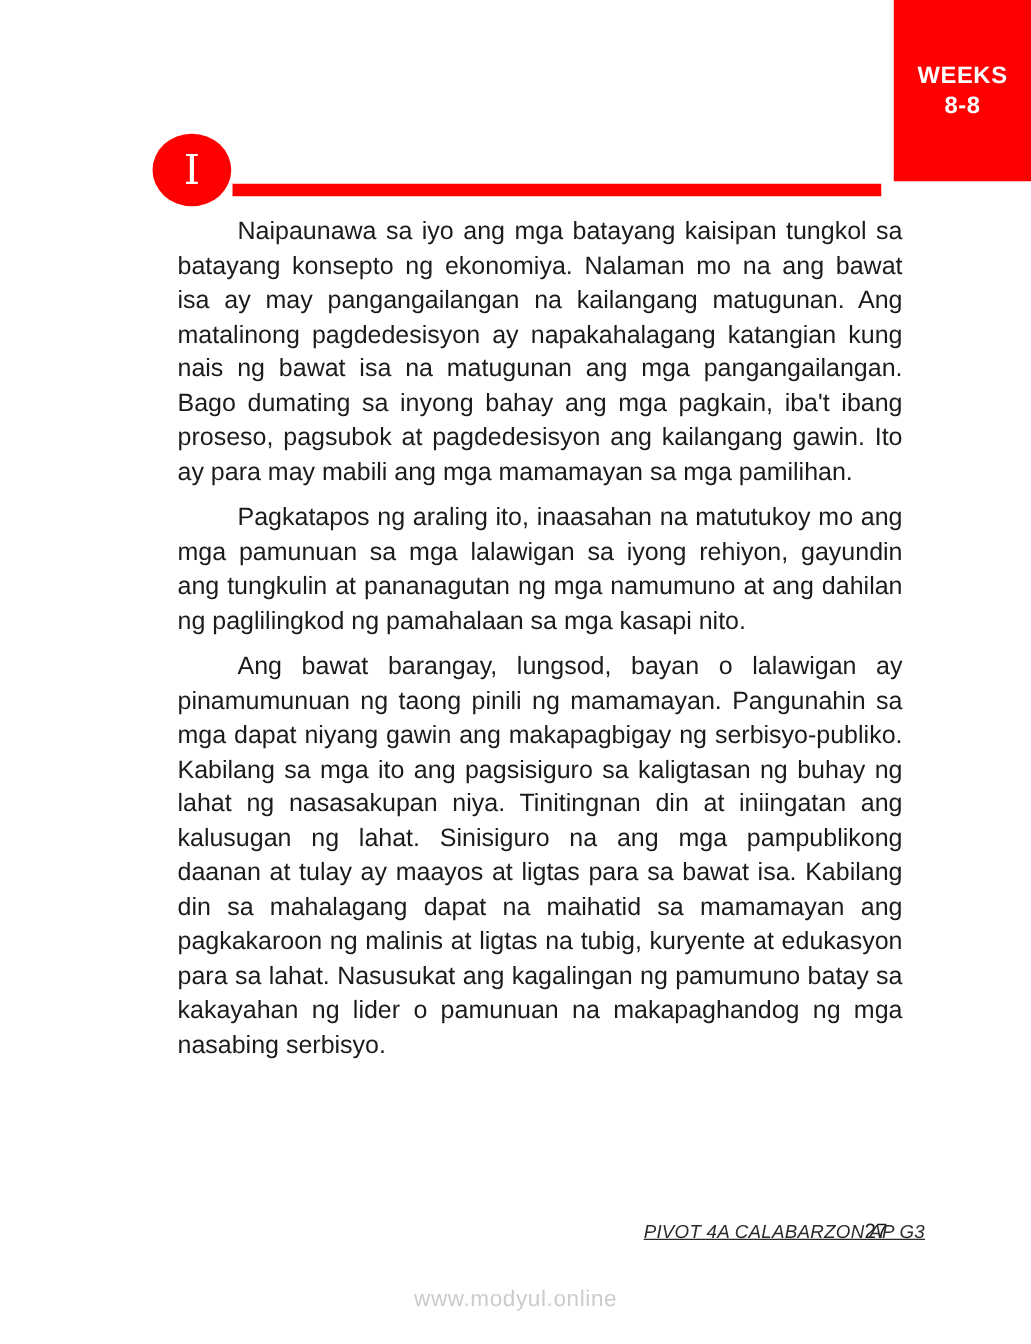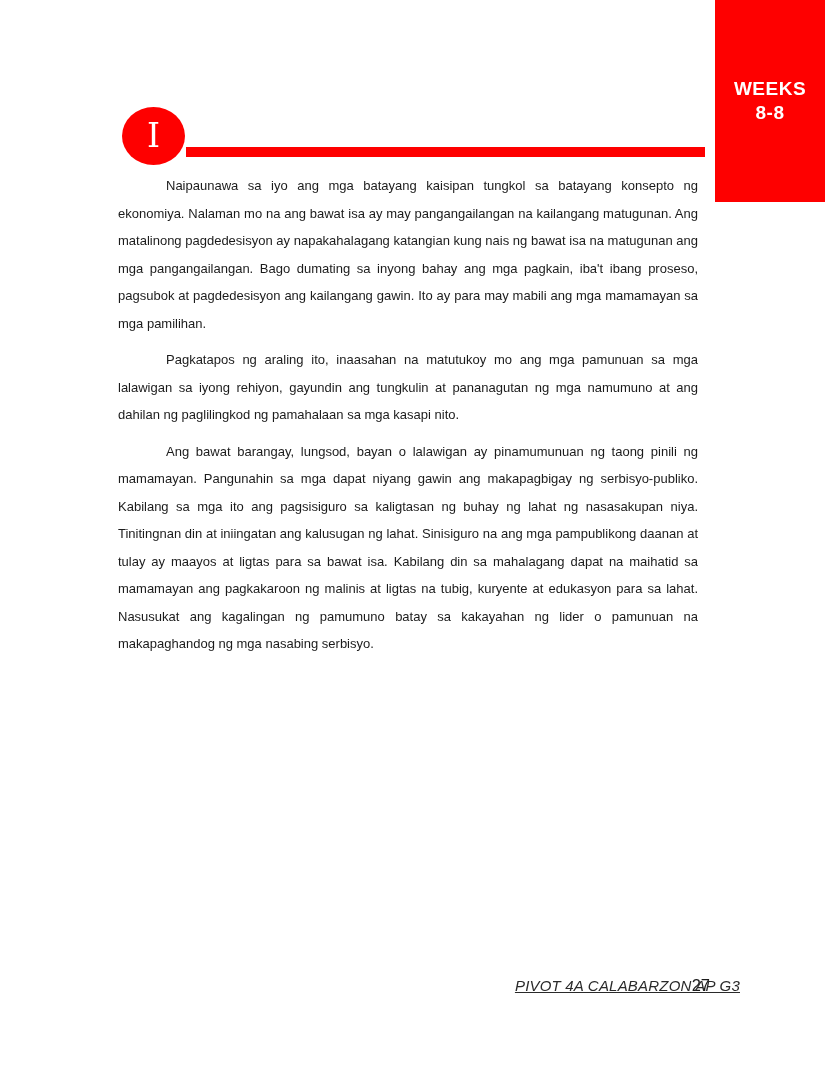--- a/index.html
+++ b/index.html
@@ -7,21 +7,21 @@
     width: 825px; height: 1075px;
     background: #ffffff;
     font-family: "Liberation Sans", sans-serif;
     position: relative;
     overflow: hidden;
   }
   .page { position: absolute; inset: 0; }
 
   
   .weeks-badge {
-    position: absolute; left: 715px; top: 0; width: 110px; height: 202px;
+    position: absolute; left: 715px; top: 0; width: 110px; height: 145px;
     background: #fe0000; color: #ffffff;
     display: flex; flex-direction: column; align-items: center; justify-content: center;
     font-weight: 700; font-size: 19px; line-height: 1.25; letter-spacing: 0.5px;
     text-align: right;
   }
 
   
   .title {
     position: absolute; left: 125px; top: 62px; width: 585px;
     margin: 0; text-align: center;
@@ -44,22 +44,22 @@
     color: #ffffff; font-family: "DejaVu Serif", serif;
     font-size: 33px; line-height: 1; transform: translateY(-1px);
   }
   .title-rule {
     position: absolute; left: 186px; top: 147px; width: 519px; height: 10px;
     background: #fe0000;
   }
 
   
   .content {
-    position: absolute; left: 118px; top: 172px; width: 580px;
-    font-size: 13px; line-height: 27.5px; color: #1b1b1b;
+    position: absolute; left: 142px; top: 172px; width: 580px;
+    font-size: 20px; line-height: 27.5px; color: #1b1b1b;
     text-align: justify;
   }
   .content p { margin: 0 0 9px 0; text-indent: 48px; }
 
   
   .page-number {
     position: absolute; left: 130px; top: 976px; width: 580px;
     text-align: right; font-size: 16.5px; color: #1b1b1b;
   }
   .edition {
@@ -91,14 +91,15 @@
   <div class="title-rule"></div>
 
   <div class="content">
     <p>Naipaunawa sa iyo ang mga batayang kaisipan tungkol sa batayang konsepto ng ekonomiya. Nalaman mo na ang bawat isa ay may pangangailangan na kailangang matugunan. Ang matalinong pagdedesisyon ay napakahalagang katangian kung nais ng bawat isa na matugunan ang mga pangangailangan. Bago dumating sa inyong bahay ang mga pagkain, iba't ibang proseso, pagsubok at pagdedesisyon ang kailangang gawin. Ito ay para may mabili ang mga mamamayan sa mga pamilihan.</p>
     <p>Pagkatapos ng araling ito, inaasahan na matutukoy mo ang mga pamunuan sa mga lalawigan sa iyong rehiyon, gayundin ang tungkulin at pananagutan ng mga namumuno at ang dahilan ng paglilingkod ng pamahalaan sa mga kasapi nito.</p>
     <p>Ang bawat barangay, lungsod, bayan o lalawigan ay pinamumunuan ng taong pinili ng mamamayan. Pangunahin sa mga dapat niyang gawin ang makapagbigay ng serbisyo-publiko. Kabilang sa mga ito ang pagsisiguro sa kaligtasan ng buhay ng lahat ng nasasakupan niya. Tinitingnan din at iniingatan ang kalusugan ng lahat. Sinisiguro na ang mga pampublikong daanan at tulay ay maayos at ligtas para sa bawat isa. Kabilang din sa mahalagang dapat na maihatid sa mamamayan ang pagkakaroon ng malinis at ligtas na tubig, kuryente at edukasyon para sa lahat. Nasusukat ang kagalingan ng pamumuno batay sa kakayahan ng lider o pamunuan na makapaghandog ng mga nasabing serbisyo.</p>
   </div>
 
   <div class="page-number">27</div>
   <div class="edition">PIVOT 4A CALABARZON AP G3</div>
+  <div class="watermark">www.modyul.online</div>
 
 </div>
 
 </body></html>

